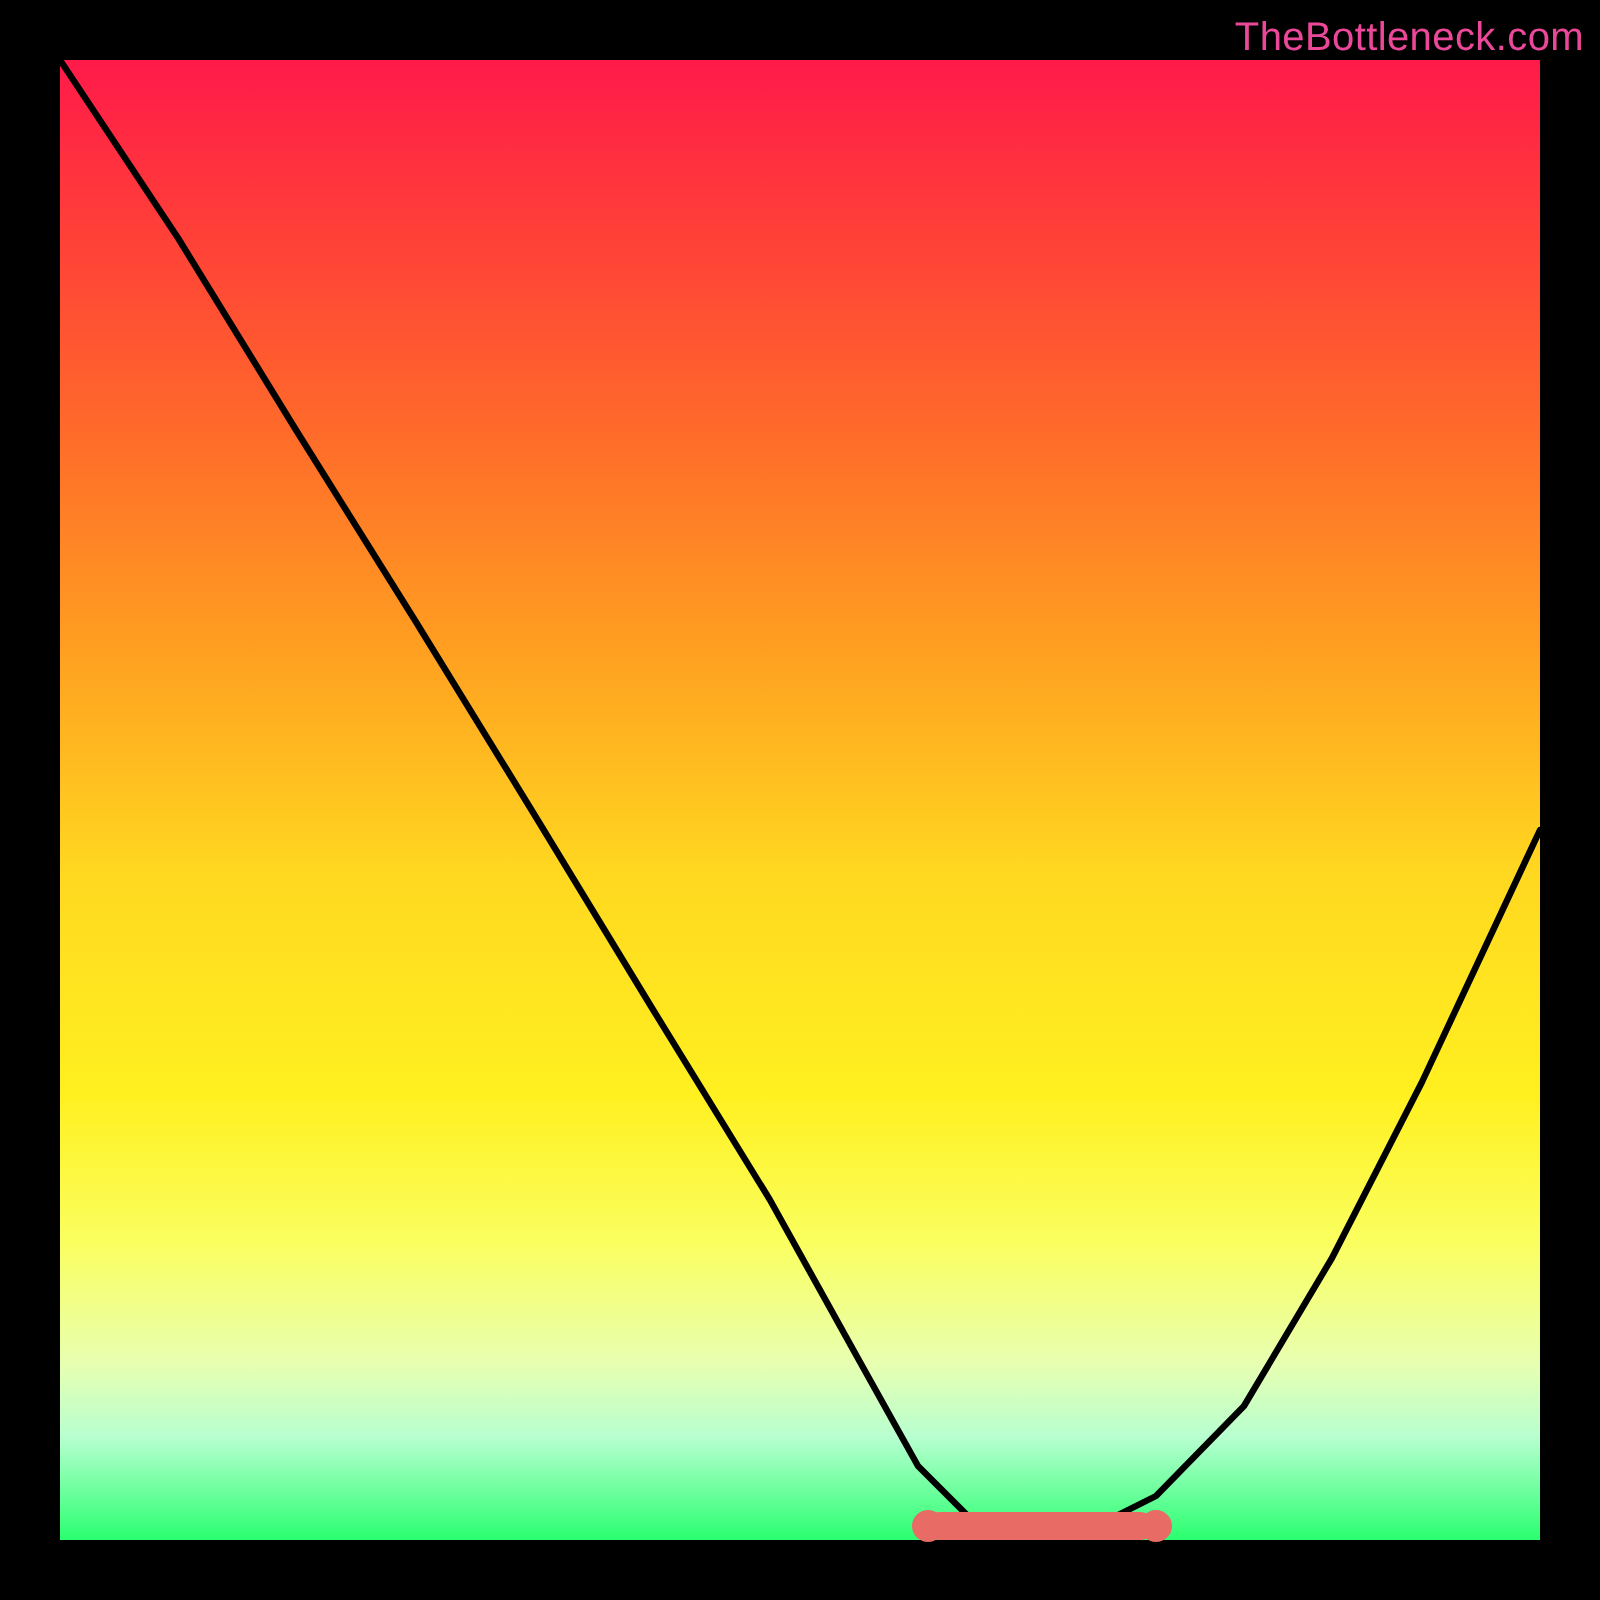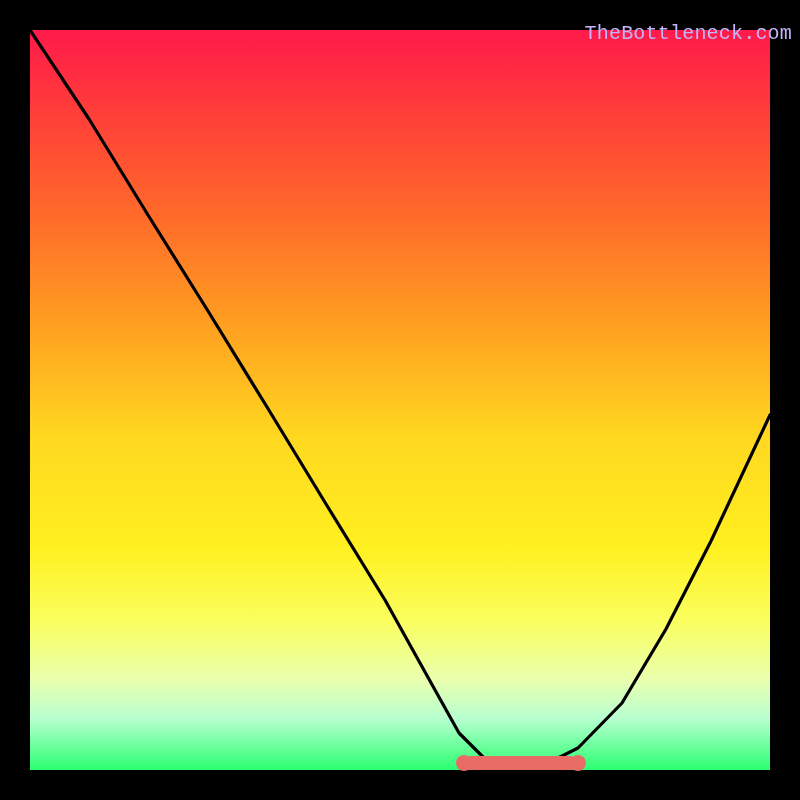--- a/index.html
+++ b/index.html
@@ -23,26 +23,26 @@
       #ffa020 40%,
       #ffd820 55%,
       #fff020 70%,
       #faff60 80%,
       #e8ffb0 88%,
       #b8ffd0 93%,
       #2aff70 100%);
   }
   .watermark {
     position: absolute;
-    top: 22px;
+    top: 8px;
     right: 8px;
-    font-family: Liberation Mono, monospace;
+    font-family: Liberation Sans, sans-serif;
     font-size: 20px;
     font-weight: 500;
-    color: #c4b5fd;
+    color: #ec4899;
     letter-spacing: 0.2px;
   }
   .curve {
     position: absolute;
     left: 30px;
     top: 30px;
     width: 740px;
     height: 740px;
     pointer-events: none;
   }

